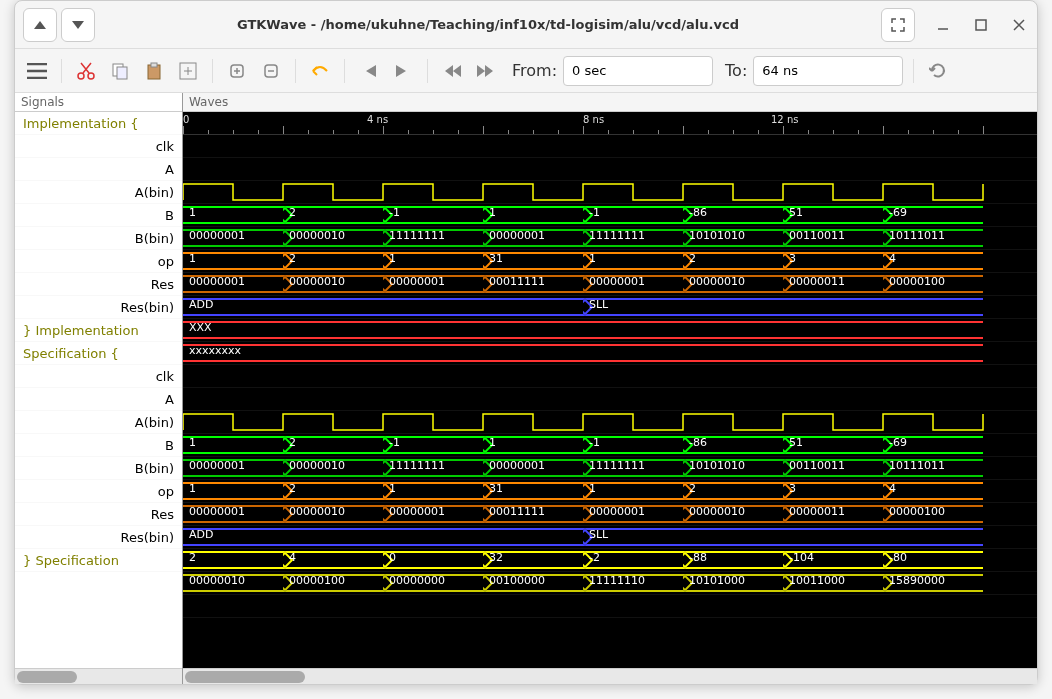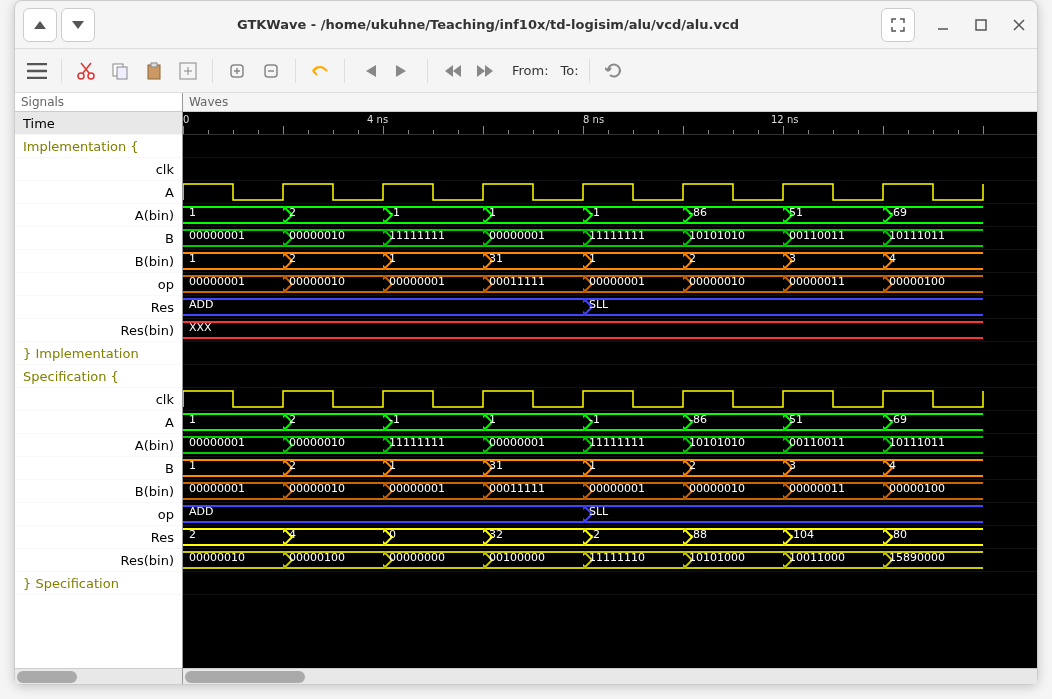--- a/index.html
+++ b/index.html
@@ -10,21 +10,21 @@
 .tb-btn{width:34px;height:34px;border:1px solid #ccc;border-radius:6px;background:#fff;display:flex;align-items:center;justify-content:center;cursor:pointer}
 .tb-center{flex:1;text-align:center}
 .tb-title{font-size:13px;font-weight:bold;color:#333}
 .tb-sub{font-size:11px;color:#888}
 .tb-right{display:flex;gap:18px;align-items:center}
 .tb-winbtn{width:20px;height:20px;display:flex;align-items:center;justify-content:center;cursor:pointer;color:#555}
 .tb-expand{width:34px;height:34px;border:1px solid #ccc;border-radius:6px;background:#fff;display:flex;align-items:center;justify-content:center}
 .toolbar{height:44px;display:flex;align-items:center;padding:0 8px;gap:6px;border-bottom:1px solid #ddd}
 .tool-ico{width:28px;height:28px;display:flex;align-items:center;justify-content:center;cursor:pointer;border-radius:4px}
 .sep{width:1px;height:24px;background:#ddd;margin:0 4px}
-.lbl{font-size:13px;color:#333;margin-left:6px}
+.lbl{font-size:16px;color:#333;margin-left:6px}
 .inp{height:30px;border:1px solid #ccc;border-radius:4px;padding:0 8px;font-size:13px;background:#fff}
 .main{flex:1;display:flex;overflow:hidden}
 .sst{width:30px;padding:4px 2px;font-size:12px;color:#333;border-right:1px solid #ccc;display:flex;align-items:flex-start;gap:2px}
 .signals{width:168px;border-right:1px solid #999;display:flex;flex-direction:column;background:#fff}
 .panel-hdr{font-size:12px;color:#666;padding:2px 6px;border-bottom:1px solid #ccc}
 .siglist{flex:1;font-family:"DejaVu Sans Mono",monospace;font-size:13px;background:#fff}
 .sigrow{height:23px;line-height:23px;padding:0 8px;text-align:right;color:#000;border-bottom:1px solid #f8f8f8}
 .sigrow.time{text-align:left;background:#e8e8e8;color:#000}
 .sigrow.grp{text-align:left;color:#808000}
 .waves{flex:1;display:flex;flex-direction:column;background:#000;position:relative}
@@ -165,36 +165,37 @@
         <svg width="18" height="14">
           <path d="M10 1 L2 7 L10 13 Z M18 1 L10 7 L18 13 Z" fill="#888"></path>
         </svg>
       </div>
     <div class="tool-ico">
         <svg width="18" height="14">
           <path d="M0 1 L8 7 L0 13 Z M8 1 L16 7 L8 13 Z" fill="#888"></path>
         </svg>
       </div>
     <span class="lbl">From:</span>
+    <input class="inp" style="width: 150px;" value="0 sec">
     <span class="lbl">To:</span>
+    <input class="inp" style="width: 150px;" value="64 ns">
     <div class="sep"></div>
     <div class="tool-ico">
         <svg width="18" height="18">
           <path d="M3 9 A6 6 0 1 1 5 13" stroke="#888" stroke-width="2" fill="none"></path>
           <path d="M3 9 L0 6 M3 9 L6 6" stroke="#888" stroke-width="2"></path>
         </svg>
       </div>
   </div>
 
   <div class="main">
 
     <div class="signals">
       <div class="panel-hdr">Signals</div>
       <div class="siglist" id="siglist">
-          <div class="sigrow time">Time</div>
           <div class="sigrow grp">Implementation {</div>
           <div class="sigrow">clk</div>
           <div class="sigrow">A</div>
           <div class="sigrow">A(bin)</div>
           <div class="sigrow">B</div>
           <div class="sigrow">B(bin)</div>
           <div class="sigrow">op</div>
           <div class="sigrow">Res</div>
           <div class="sigrow">Res(bin)</div>
           <div class="sigrow grp">} Implementation</div>
@@ -317,20 +318,25 @@
             <div class="bus">
               <div class="bus-seg c-blue" style="width:400px"><span style="position:relative;z-index:1">ADD</span></div>
               <div class="bus-seg c-blue" style="width:400px"><span style="position:relative;z-index:1">SLL</span></div>
             </div>
           </div>
           <div class="wrow">
             <div class="bus">
               <div class="bus-seg c-red" style="width:800px"><span style="position:relative;z-index:1">XXX</span></div>
             </div>
           </div>
+          <div class="wrow">
+            <div class="bus">
+              <div class="bus-seg c-red" style="width:800px"><span style="position:relative;z-index:1">xxxxxxxx</span></div>
+            </div>
+          </div>
           <div class="wrow"></div>
           <div class="wrow"></div>
           <div class="wrow">
             <svg width="820" height="23" style="position:absolute;top:0;left:0">
               <path d="M0 19 L0 19 L0 3 L50 3 L50 19 L100 19 L100 3 L150 3 L150 19 L200 19 L200 3 L250 3 L250 19 L300 19 L300 3 L350 3 L350 19 L400 19 L400 3 L450 3 L450 19 L500 19 L500 3 L550 3 L550 19 L600 19 L600 3 L650 3 L650 19 L700 19 L700 3 L750 3 L750 19 L800 19 L800 3" stroke="#ff0" stroke-width="1.5" fill="none"></path>
             </svg>
           </div>
           <div class="wrow">
             <div class="bus">
               <div class="bus-seg c-green" style="width:100px"><span style="position:relative;z-index:1">1</span></div>

